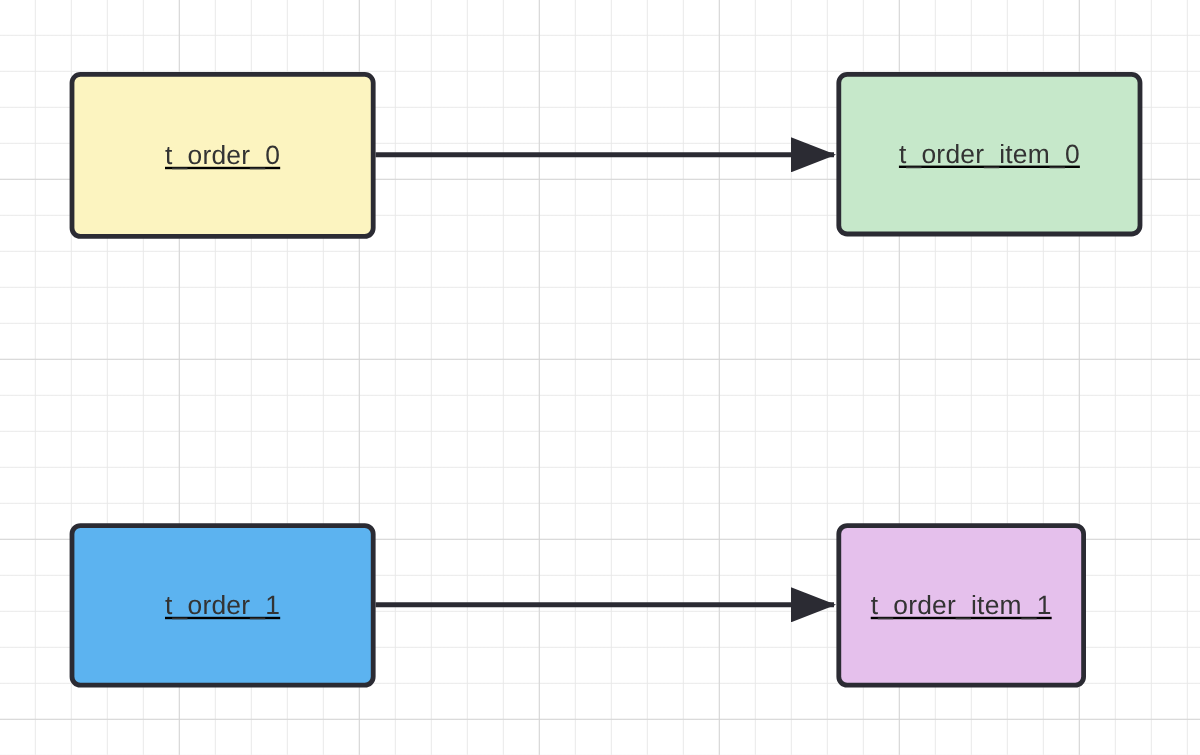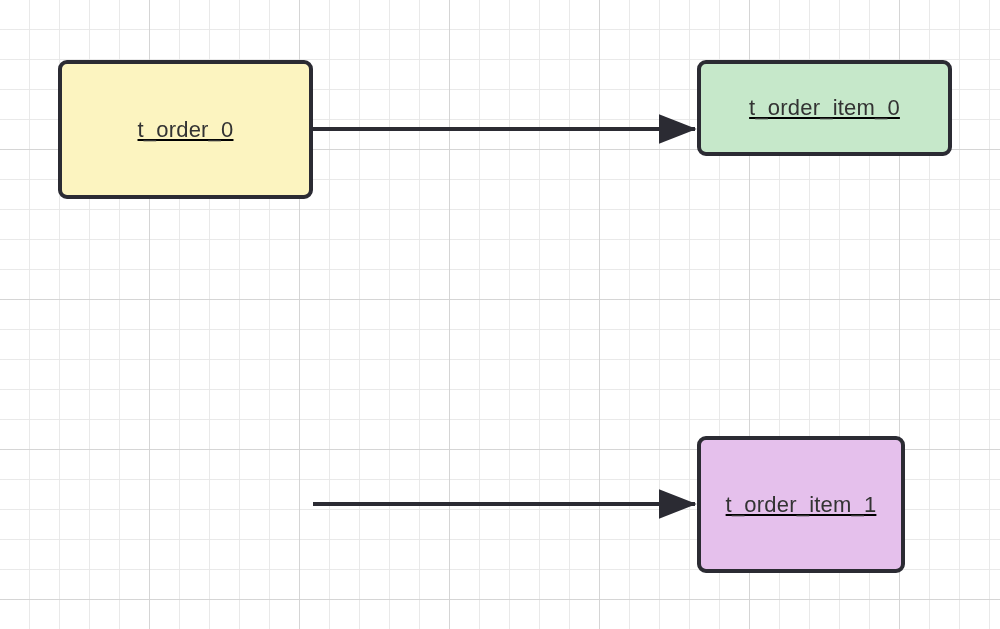--- a/index.html
+++ b/index.html
@@ -78,22 +78,25 @@
 
     <line x1="313" y1="129" x2="695" y2="129" stroke="#2b2b33" stroke-width="4.2" marker-end="url(#arrowhead)"></line>
 
     <line x1="313" y1="504" x2="695" y2="504" stroke="#2b2b33" stroke-width="4.2" marker-end="url(#arrowhead)"></line>
   </svg>
 
   <div class="node" style="left:58px; top:60px; width:255px; height:139px; background:#fcf4c0;">
     <span class="node-label">t_order_0</span>
   </div>
 
-  <div class="node" style="left:697px; top:60px; width:255px; height:96px; background:#c6e8ca;">
+  <div class="node" style="left:697px; top:60px; width:255px; height:137px; background:#c6e8ca;">
     <span class="node-label">t_order_item_0</span>
   </div>
 
+  <div class="node" style="left:58px; top:436px; width:255px; height:137px; background:#5cb3f0;">
+    <span class="node-label">t_order_1</span>
+  </div>
 
   <div class="node" style="left:697px; top:436px; width:208px; height:137px; background:#e5c0ec;">
     <span class="node-label">t_order_item_1</span>
   </div>
 
 </div>
 
 </body></html>

